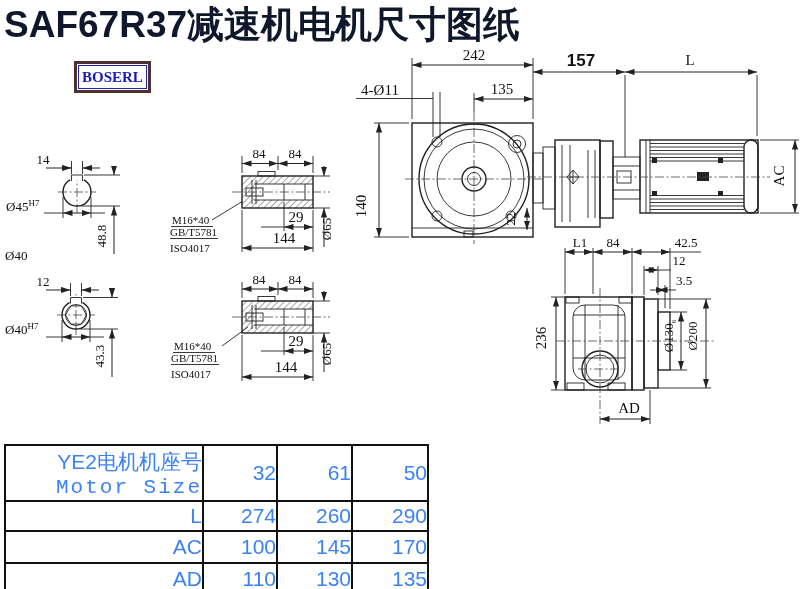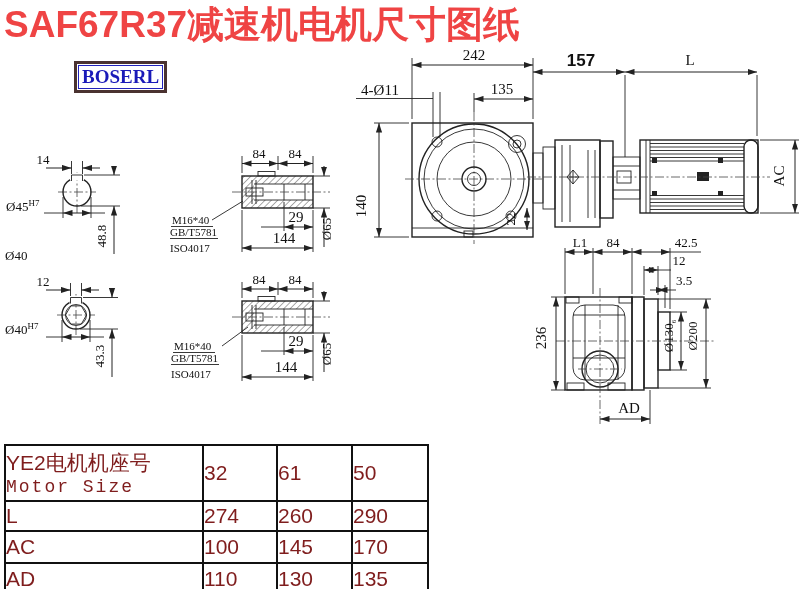--- a/index.html
+++ b/index.html
@@ -1,41 +1,41 @@
 <!DOCTYPE html>
 <html><head>
 <meta charset="utf-8">
 <style>
   html,body{margin:0;padding:0;}
   body{width:800px;height:589px;position:relative;background:#fff;overflow:hidden;
        font-family:"Liberation Sans", sans-serif;}
-  #title{position:absolute;left:4px;top:0px;font-size:37px;font-weight:700;color:#ef4444;
+  #title{position:absolute;left:4px;top:0px;font-size:37px;font-weight:700;color:#0f172a;
          letter-spacing:0px;white-space:nowrap;}
   #logo{position:absolute;left:74px;top:61px;border:3px solid #4a3230;background:#fff;padding:1px;}
   #logo .inner{border:1px solid #2222bb;padding:0 3px;font-family:"Liberation Serif",serif;
-         font-weight:700;font-size:19px;color:#1a1ab8;line-height:22px;}
+         font-weight:700;font-size:15px;color:#1a1ab8;line-height:22px;}
   svg{position:absolute;left:0;top:0;}
   svg text{fill:#111;font-family:"Liberation Serif",serif;font-size:13px;}
   .o{fill:none;stroke:#222;stroke-width:1.4;}
   .t{fill:none;stroke:#222;stroke-width:0.9;}
   .cl{fill:none;stroke:#444;stroke-width:0.8;stroke-dasharray:9 2.5 2 2.5;}
   .dim{stroke:#222;stroke-width:1;marker-start:url(#ma);marker-end:url(#ma);}
   .de{stroke:#222;stroke-width:1;marker-end:url(#ma);}
   .ds{stroke:#222;stroke-width:1;marker-start:url(#ma);}
   .big{font-size:15px;}
   .b157{font-family:"Liberation Sans",sans-serif;font-weight:700;font-size:17px;}
   .sm{font-size:11px;}
   .tbl{position:absolute;left:4px;top:444px;}
   .tbl table{border-collapse:collapse;table-layout:fixed;}
-  .tbl td{border:2px solid #111;text-align:left;vertical-align:middle;font-size:21px;color:#7f1d1d;padding:0;}
+  .tbl td{border:2px solid #111;text-align:right;vertical-align:middle;font-size:21px;color:#3b82f6;padding:0;}
   .tbl .hrow td{height:54px;}
   .tbl .r1 td{height:28px;}
   .tbl .r2 td{height:30px;}
   .tbl .r3 td{height:30px;}
-  .hl2{font-family:"Liberation Mono",monospace;font-size:18px;letter-spacing:2px;}
+  .hl2{font-family:"Liberation Mono",monospace;font-size:21px;letter-spacing:2px;}
 </style>
 </head>
 <body>
 
 <div id="title">SAF67R37减速机电机尺寸图纸</div>
 <div id="logo">
   <div class="inner">BOSERL</div>
 </div>
 
 <svg width="800" height="444" viewBox="0 0 800 444">

